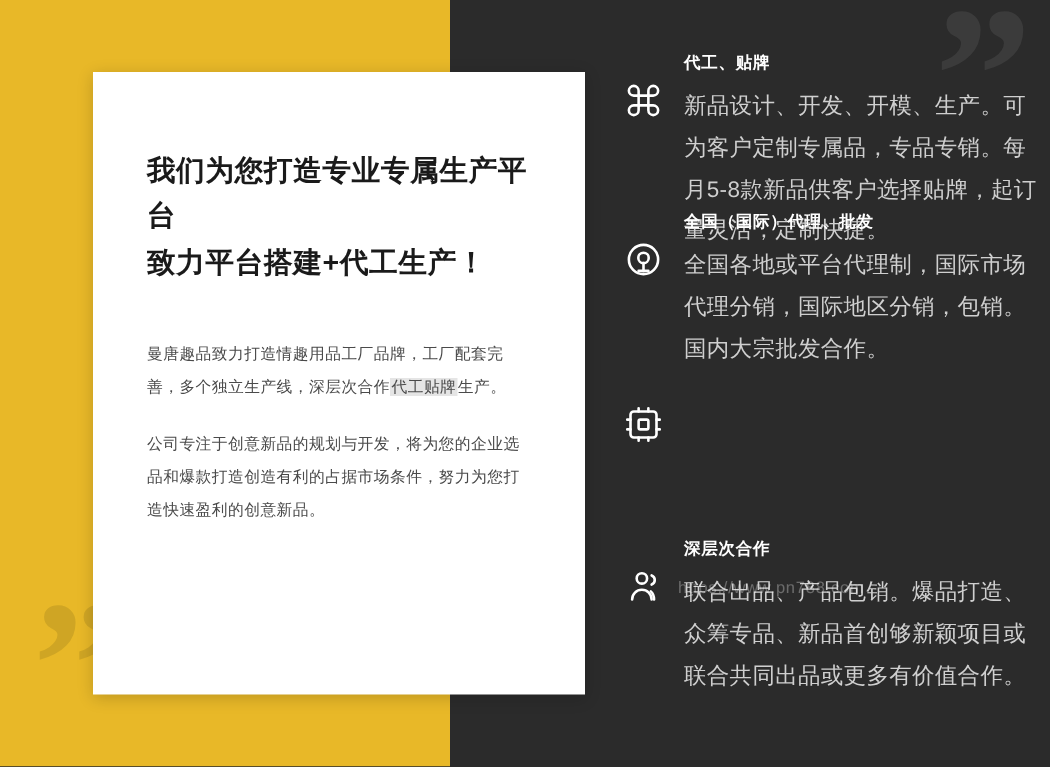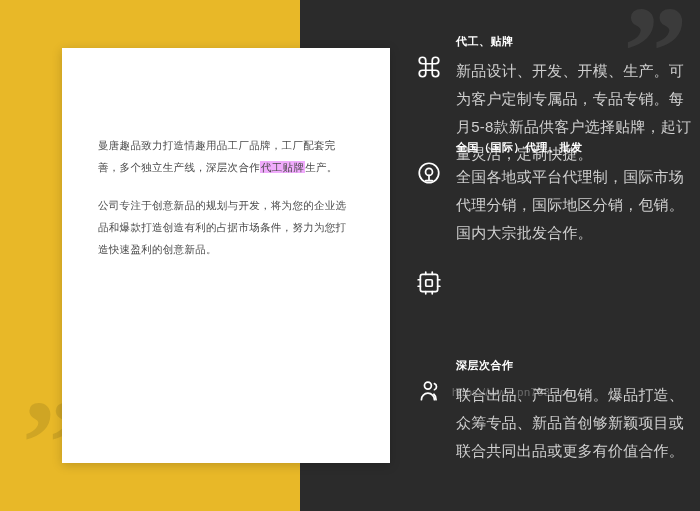--- a/index.html
+++ b/index.html
@@ -79,21 +79,21 @@
     display: block;
   }
   .card-body p {
     font-size: 10.5px;
     color: #4a4a4a;
     line-height: 2.1;
     margin: 0 0 16px 0;
     letter-spacing: 0.3px;
   }
   .hl {
-    background: #f0abfc;
+    background: #e5e5e5;
     padding: 0 1px;
   }
   
   .right-col {
     position: absolute;
     left: 400px;
     top: 0;
     width: 300px;
     height: 432px;
   }
@@ -156,20 +156,22 @@
 
 <div class="page">
 
   <div class="yellow-panel"></div>
 
   <div class="quote-mark-bl">”</div>
   <div class="quote-mark-tr">”</div>
 
   <div class="white-card">
     <h1 class="card-title">
+      <span class="line">我们为您打造专业专属生产平台</span>
+      <span class="line">致力平台搭建+代工生产！</span>
     </h1>
     <div class="card-body">
       <p><span>曼唐趣品致力打造情趣用品工厂品牌，工厂配套完善，多个独立生产线，深层次合作</span><span class="hl">代工贴牌</span><span>生产。</span></p>
       <p><span>公司专注于创意新品的规划与开发，将为您的企业选品和爆款打造创造有利的占据市场条件，努力为您打造快速盈利的创意新品。</span></p>
     </div>
   </div>
 
   <div class="right-col">
 
     <div class="feature f1">

